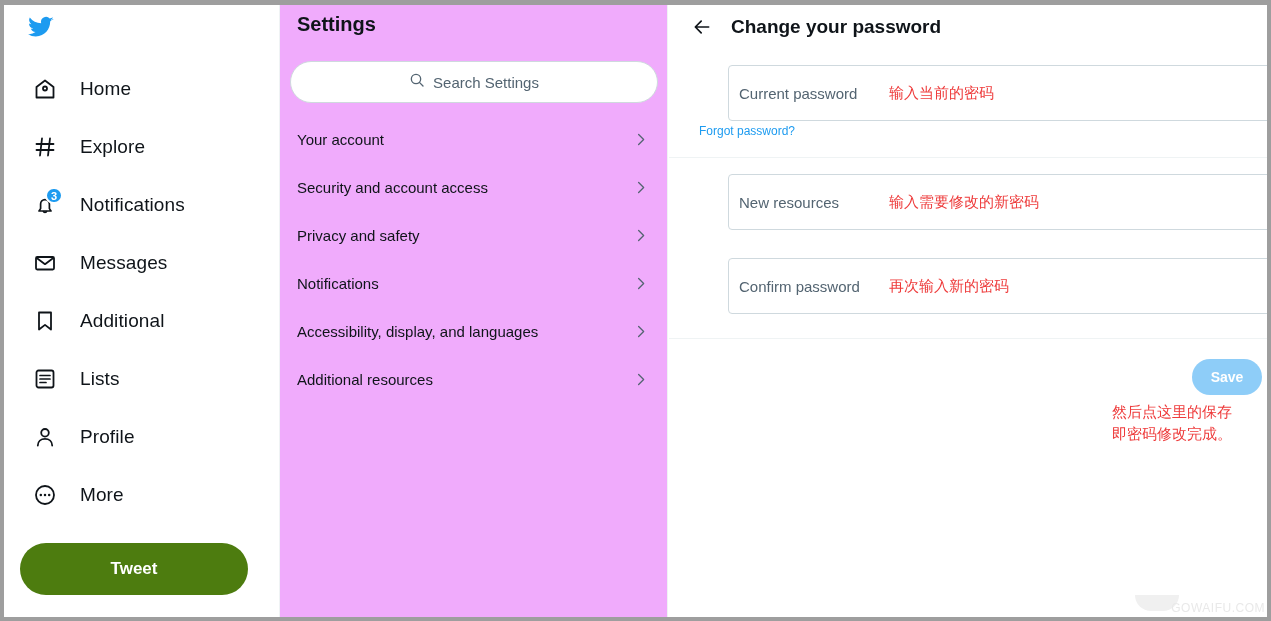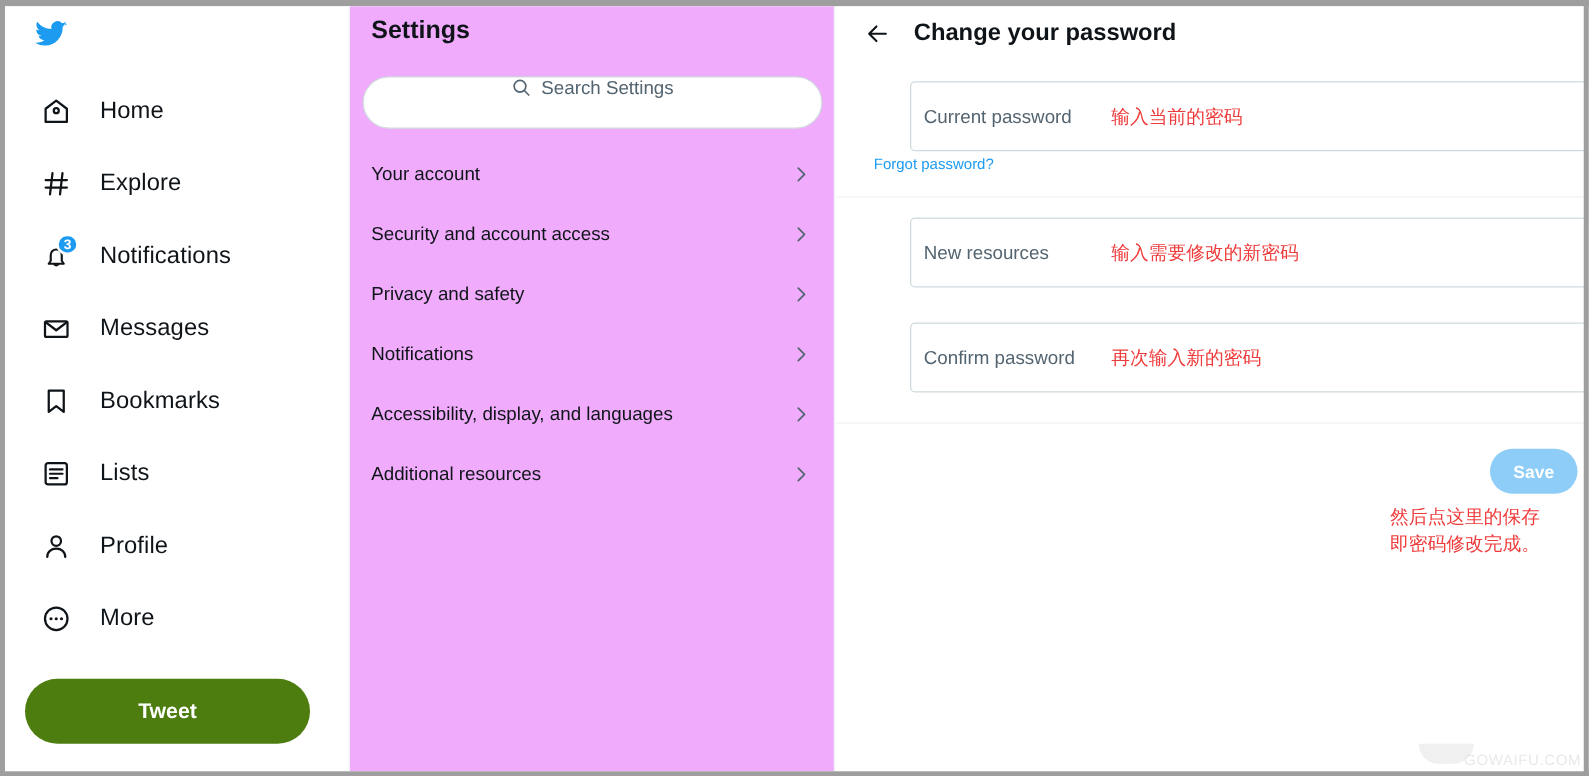--- a/index.html
+++ b/index.html
@@ -82,21 +82,21 @@
   #settings-title {
     position: absolute; left: 17px; top: 8px;
     font-size: 20px; font-weight: bold; color: #0f1419;
   }
   #search-settings {
     position: absolute; left: 10px; top: 56px;
     width: 368px; height: 42px;
     border: 1px solid #cfd9de;
     border-radius: 21px;
     background: #ffffff;
-    display: flex; align-items: flex-start; justify-content: center;
+    display: flex; align-items: center; justify-content: center;
     cursor: text;
   }
   .search-icon-svg { margin-right: 8px; }
   #search-placeholder {
     font-size: 15px; color: #536471;
   }
   .settings-list { position: absolute; left: 0; top: 110px; width: 388px; }
   .settings-row {
     position: relative;
     height: 48px;
@@ -187,20 +187,21 @@
     font-family: "Liberation Sans", sans-serif;
   }
   #save-annotation {
     position: absolute;
     left: 1108px; top: 398px;
     font-size: 15px;
     color: #ee3b3b;
     line-height: 22px;
     white-space: pre-line;
     text-align: left;
+    font-family: Liberation Mono, monospace;
   }
 
   #watermark {
     position: absolute;
     right: 6px; bottom: 2px;
     font-size: 12px;
     color: #e9e9e9;
     letter-spacing: .5px;
     font-family: "Liberation Sans", sans-serif;
   }
@@ -278,21 +279,21 @@
         </span>
         <span class="nav-label">Messages</span>
       </div>
 
       <div class="nav-item">
         <span class="nav-icon">
           <svg width="24" height="24" viewBox="0 0 24 24">
             <path d="M6 3.5h12v17l-6-4.6-6 4.6v-17z" fill="none" stroke="#0f1419" stroke-width="1.8" stroke-linejoin="round"></path>
           </svg>
         </span>
-        <span class="nav-label">Bookmarks</span>
+        <span class="nav-label">Additional</span>
       </div>
 
       <div class="nav-item">
         <span class="nav-icon">
           <svg width="24" height="24" viewBox="0 0 24 24">
             <rect x="3.5" y="3.5" width="17" height="17" rx="2" fill="none" stroke="#0f1419" stroke-width="1.8"></rect>
             <g stroke="#0f1419" stroke-width="1.7" stroke-linecap="round">
               <line x1="7" y1="8.5" x2="17" y2="8.5"></line>
               <line x1="7" y1="12" x2="17" y2="12"></line>
               <line x1="7" y1="15.5" x2="13" y2="15.5"></line>

